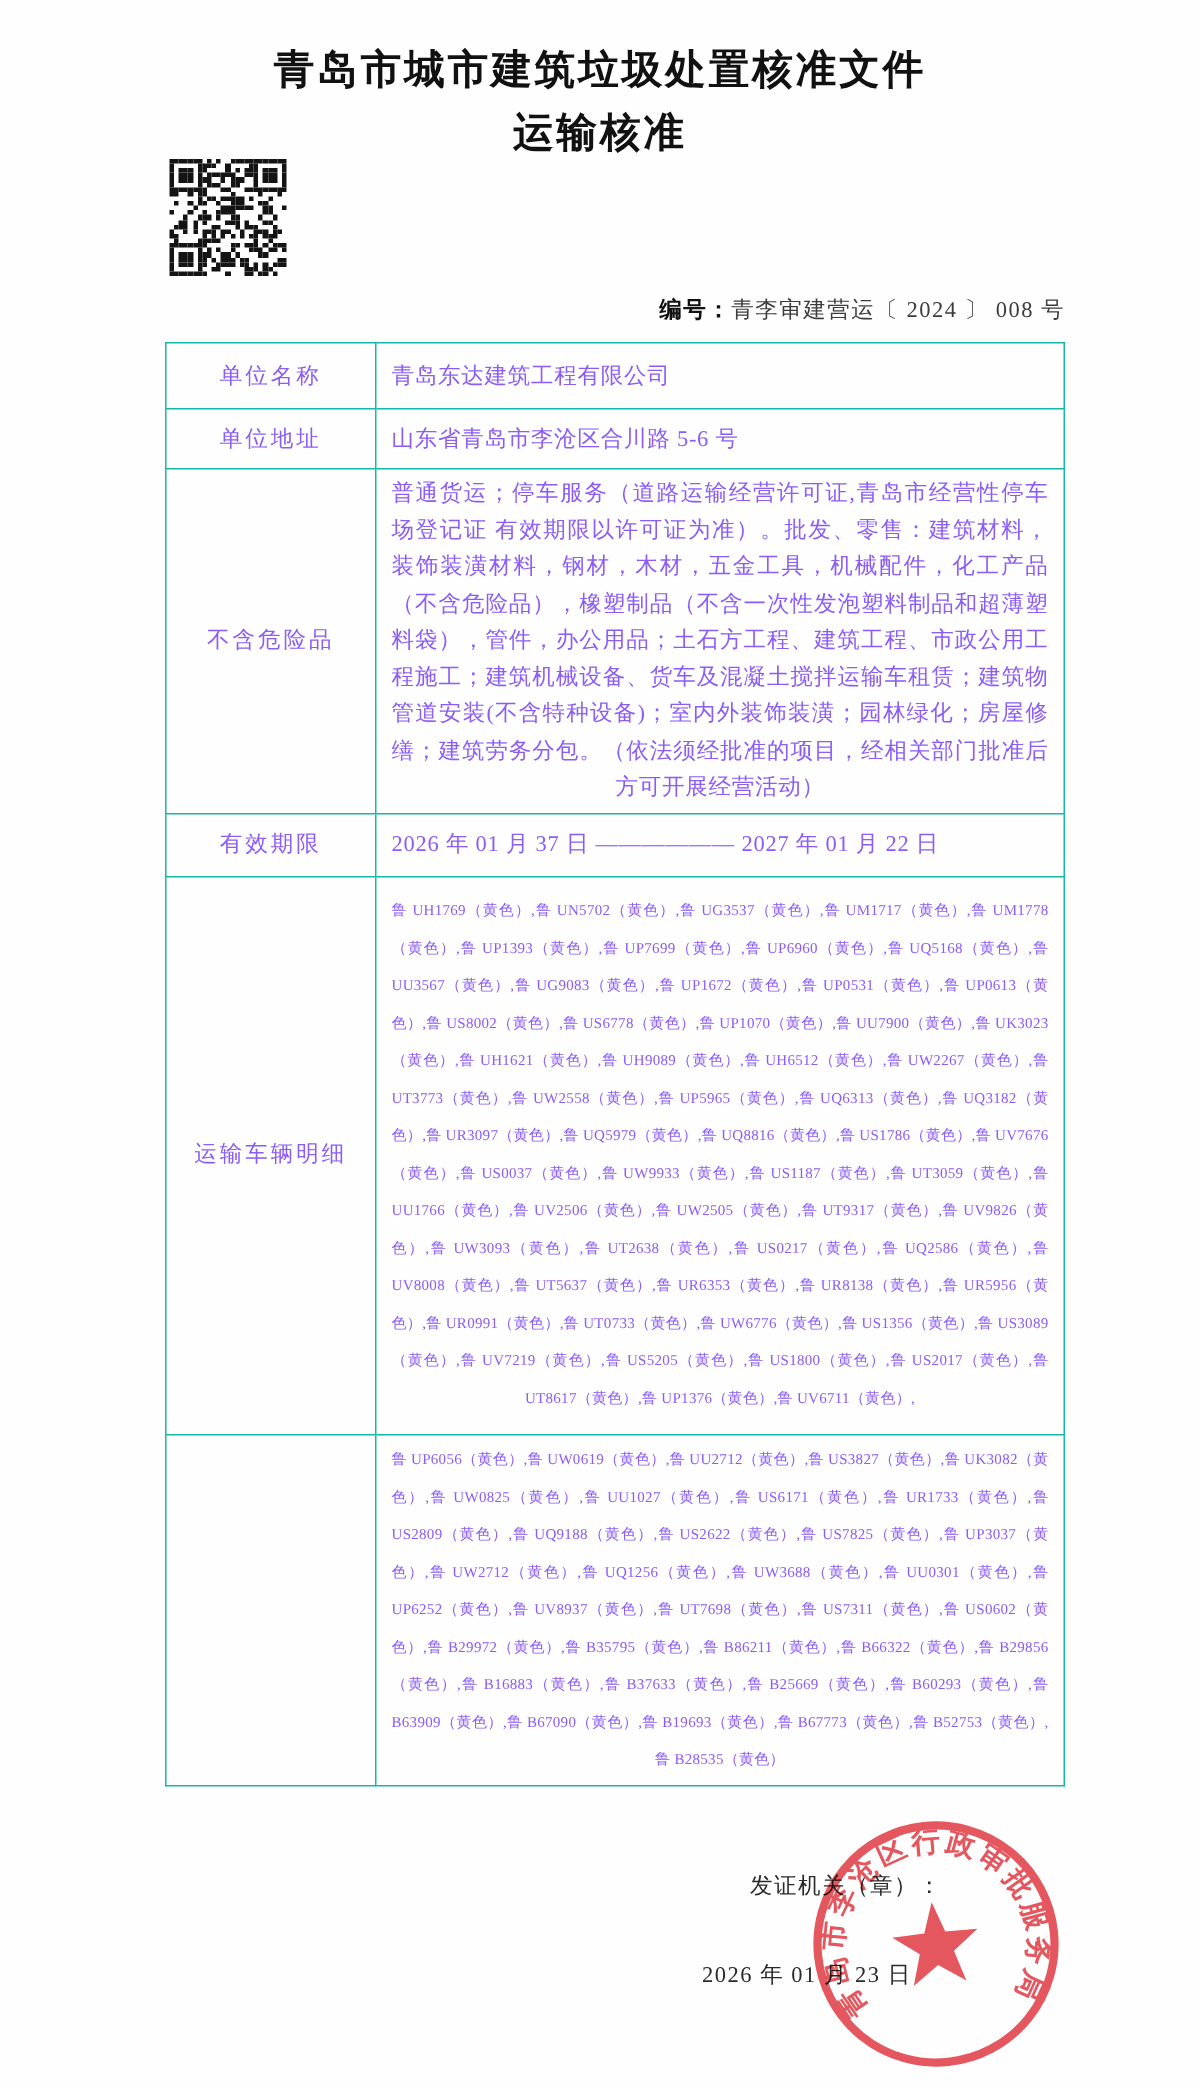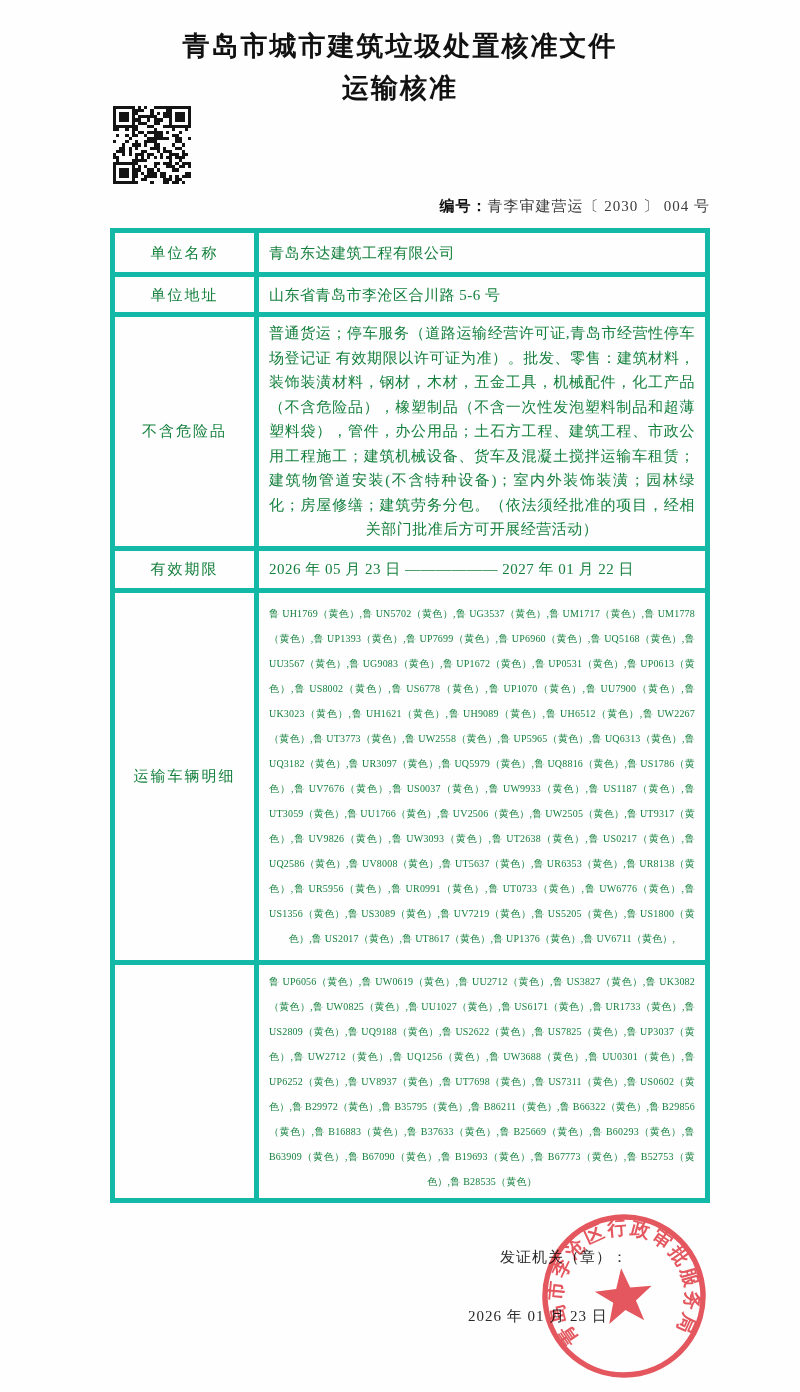--- a/index.html
+++ b/index.html
@@ -12,21 +12,21 @@
     font-size:27px;letter-spacing:2px;color:#111;}
   .title1{top:28px;}
   .title2{top:70px;}
   .qr{position:absolute;left:113px;top:106px;width:78px;height:78px;
     display:grid;grid-template-columns:repeat(25,1fr);grid-template-rows:repeat(25,1fr);}
   .qr div{width:100%;height:100%;}
   .qr .b{background:#141414;}
   .number-line{position:absolute;top:197px;right:90px;font-size:15px;color:#3c3c3c;letter-spacing:1px;}
   .number-line .lbl{font-weight:bold;color:#111;}
   table.doc{position:absolute;left:110px;top:228px;width:600px;border-collapse:collapse;table-layout:fixed;}
-  table.doc td{border:5px solid #14b8a6;vertical-align:middle;font-size:15px;color:#15803d;}
+  table.doc td{border:1px solid #14b8a6;vertical-align:middle;font-size:15px;color:#8b5cf6;}
   td.lab{width:113px;text-align:center;letter-spacing:2px;padding:2px 13px;line-height:24px;}
   td.val{text-align:left;padding:2px 10px;line-height:24px;letter-spacing:0.5px;}
   td.val.just{ text-align:justify;text-align-last:center;line-height:24.5px;padding:4px 10px;margin-left:24px;}
   td.val.vehicles{font-size:10px;line-height:25px;letter-spacing:0.2px;}
   .footer-issuer{position:absolute;left:500px;top:1248px;font-size:15px;letter-spacing:1px;color:#2a2a2a;}
   .footer-date{position:absolute;left:468px;top:1290px;font-size:15px;letter-spacing:1px;color:#2a2a2a;margin-top:17px;}
   .seal{position:absolute;left:538px;top:1210px;opacity:0.9;mix-blend-mode:multiply;transform:rotate(-6deg);}
 </style>
 </head>
 <body>
@@ -658,40 +658,40 @@
       <div></div>
       <div class="b"></div>
       <div class="b"></div>
       <div></div>
       <div class="b"></div>
       <div></div>
       <div></div>
     </div>
 
   <div class="number-line">
-    <span class="lbl">编号：</span><span>青李审建营运〔 2030 〕 004 号</span>
+    <span class="lbl">编号：</span><span>青李审建营运〔 2024 〕 008 号</span>
   </div>
 
   <table class="doc">
     <tbody>
         <tr style="height:44px;">
       <td class="lab">单位名称</td>
       <td class="val">青岛东达建筑工程有限公司</td>
     </tr>
     <tr style="height:40px;">
       <td class="lab">单位地址</td>
       <td class="val">山东省青岛市李沧区合川路 5-6 号</td>
     </tr>
     <tr style="height:175px;">
       <td class="lab">不含危险品</td>
       <td class="val just">普通货运；停车服务（道路运输经营许可证,青岛市经营性停车场登记证 有效期限以许可证为准）。批发、零售：建筑材料，装饰装潢材料，钢材，木材，五金工具，机械配件，化工产品（不含危险品），橡塑制品（不含一次性发泡塑料制品和超薄塑料袋），管件，办公用品；土石方工程、建筑工程、市政公用工程施工；建筑机械设备、货车及混凝土搅拌运输车租赁；建筑物管道安装(不含特种设备)；室内外装饰装潢；园林绿化；房屋修缮；建筑劳务分包。（依法须经批准的项目，经相关部门批准后方可开展经营活动）</td>
     </tr>
     <tr style="height:42px;padding-left:32px;">
       <td class="lab">有效期限</td>
-      <td class="val">2026 年 05 月 23 日 —————— 2027 年 01 月 22 日</td>
+      <td class="val">2026 年 01 月 37 日 —————— 2027 年 01 月 22 日</td>
     </tr>
     <tr style="height:372px;">
       <td class="lab">运输车辆明细</td>
       <td class="val just vehicles">鲁 UH1769（黄色）,鲁 UN5702（黄色）,鲁 UG3537（黄色）,鲁 UM1717（黄色）,鲁 UM1778（黄色）,鲁 UP1393（黄色）,鲁 UP7699（黄色）,鲁 UP6960（黄色）,鲁 UQ5168（黄色）,鲁 UU3567（黄色）,鲁 UG9083（黄色）,鲁 UP1672（黄色）,鲁 UP0531（黄色）,鲁 UP0613（黄色）,鲁 US8002（黄色）,鲁 US6778（黄色）,鲁 UP1070（黄色）,鲁 UU7900（黄色）,鲁 UK3023（黄色）,鲁 UH1621（黄色）,鲁 UH9089（黄色）,鲁 UH6512（黄色）,鲁 UW2267（黄色）,鲁 UT3773（黄色）,鲁 UW2558（黄色）,鲁 UP5965（黄色）,鲁 UQ6313（黄色）,鲁 UQ3182（黄色）,鲁 UR3097（黄色）,鲁 UQ5979（黄色）,鲁 UQ8816（黄色）,鲁 US1786（黄色）,鲁 UV7676（黄色）,鲁 US0037（黄色）,鲁 UW9933（黄色）,鲁 US1187（黄色）,鲁 UT3059（黄色）,鲁 UU1766（黄色）,鲁 UV2506（黄色）,鲁 UW2505（黄色）,鲁 UT9317（黄色）,鲁 UV9826（黄色）,鲁 UW3093（黄色）,鲁 UT2638（黄色）,鲁 US0217（黄色）,鲁 UQ2586（黄色）,鲁 UV8008（黄色）,鲁 UT5637（黄色）,鲁 UR6353（黄色）,鲁 UR8138（黄色）,鲁 UR5956（黄色）,鲁 UR0991（黄色）,鲁 UT0733（黄色）,鲁 UW6776（黄色）,鲁 US1356（黄色）,鲁 US3089（黄色）,鲁 UV7219（黄色）,鲁 US5205（黄色）,鲁 US1800（黄色）,鲁 US2017（黄色）,鲁 UT8617（黄色）,鲁 UP1376（黄色）,鲁 UV6711（黄色）,</td>
     </tr>
     <tr style="height:222px;">
       <td class="lab"></td>
       <td class="val just vehicles">鲁 UP6056（黄色）,鲁 UW0619（黄色）,鲁 UU2712（黄色）,鲁 US3827（黄色）,鲁 UK3082（黄色）,鲁 UW0825（黄色）,鲁 UU1027（黄色）,鲁 US6171（黄色）,鲁 UR1733（黄色）,鲁 US2809（黄色）,鲁 UQ9188（黄色）,鲁 US2622（黄色）,鲁 US7825（黄色）,鲁 UP3037（黄色）,鲁 UW2712（黄色）,鲁 UQ1256（黄色）,鲁 UW3688（黄色）,鲁 UU0301（黄色）,鲁 UP6252（黄色）,鲁 UV8937（黄色）,鲁 UT7698（黄色）,鲁 US7311（黄色）,鲁 US0602（黄色）,鲁 B29972（黄色）,鲁 B35795（黄色）,鲁 B86211（黄色）,鲁 B66322（黄色）,鲁 B29856（黄色）,鲁 B16883（黄色）,鲁 B37633（黄色）,鲁 B25669（黄色）,鲁 B60293（黄色）,鲁 B63909（黄色）,鲁 B67090（黄色）,鲁 B19693（黄色）,鲁 B67773（黄色）,鲁 B52753（黄色）,鲁 B28535（黄色）</td>
     </tr>
   </tbody>

